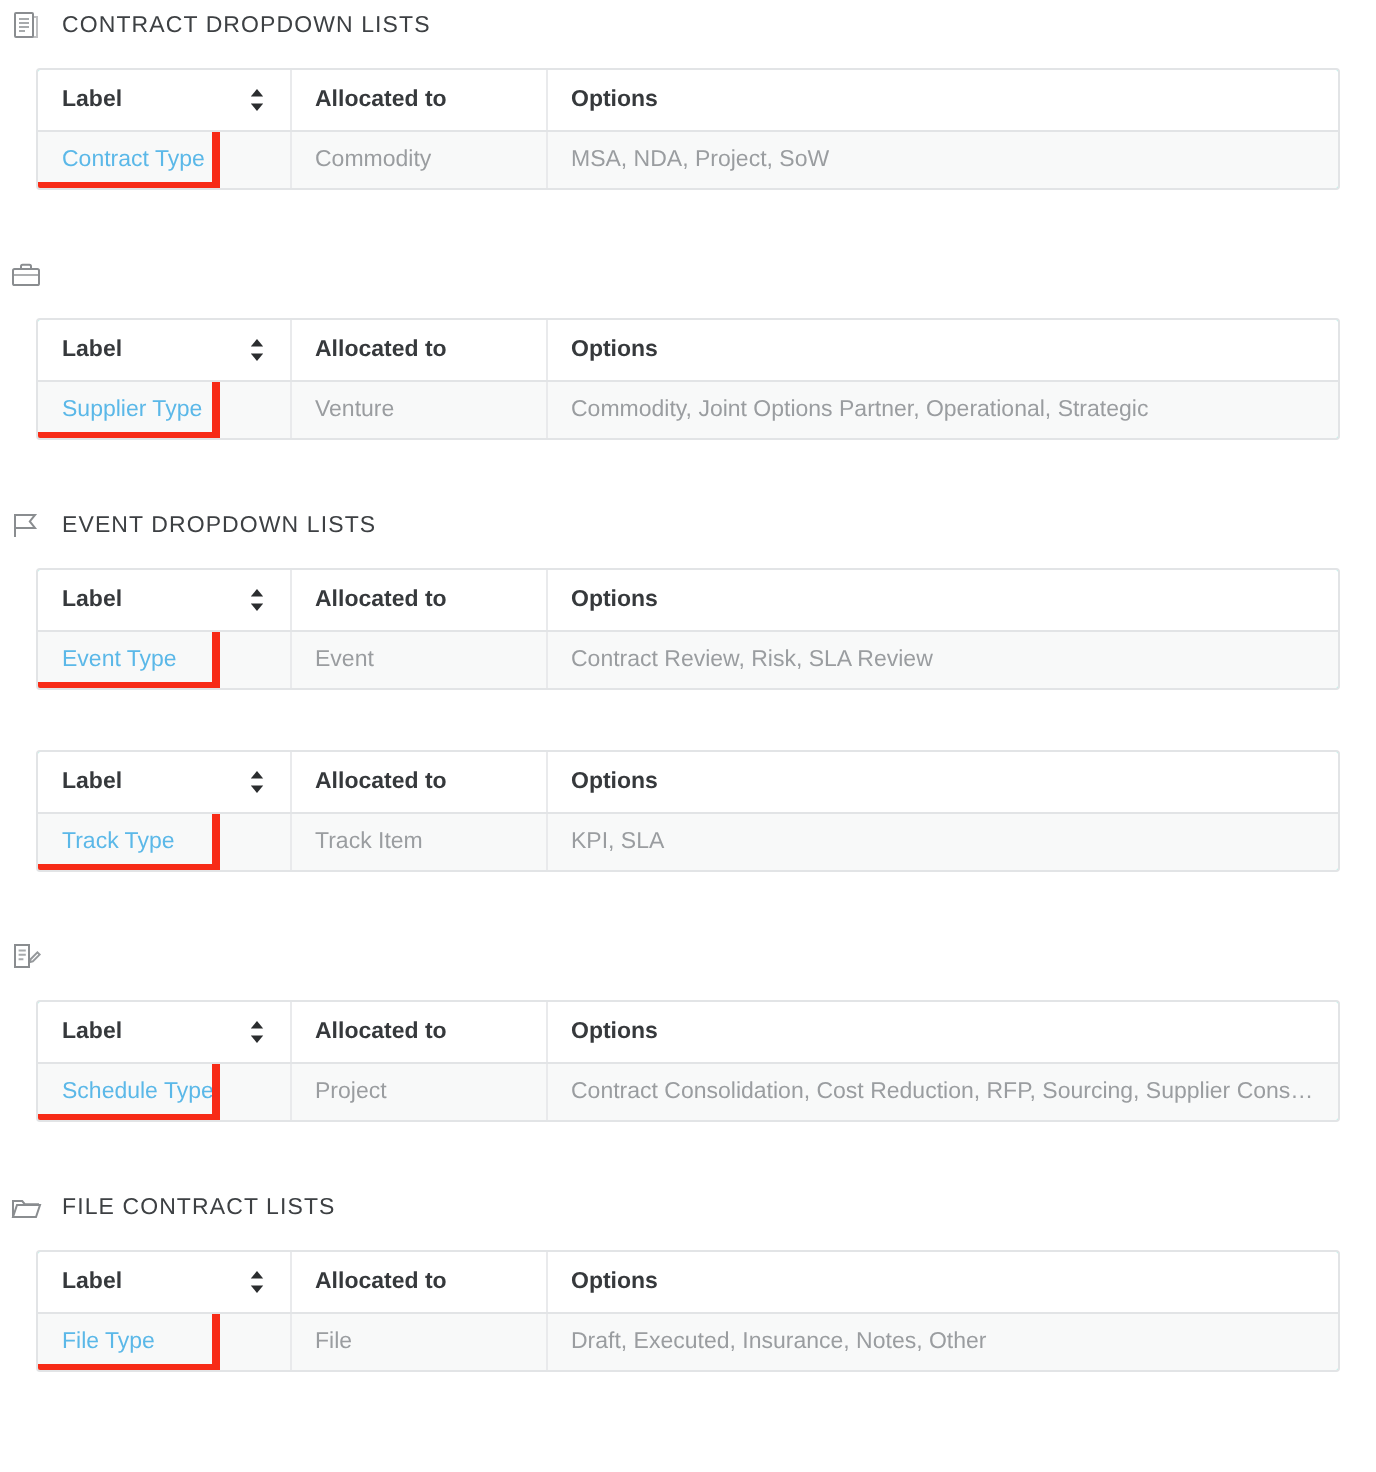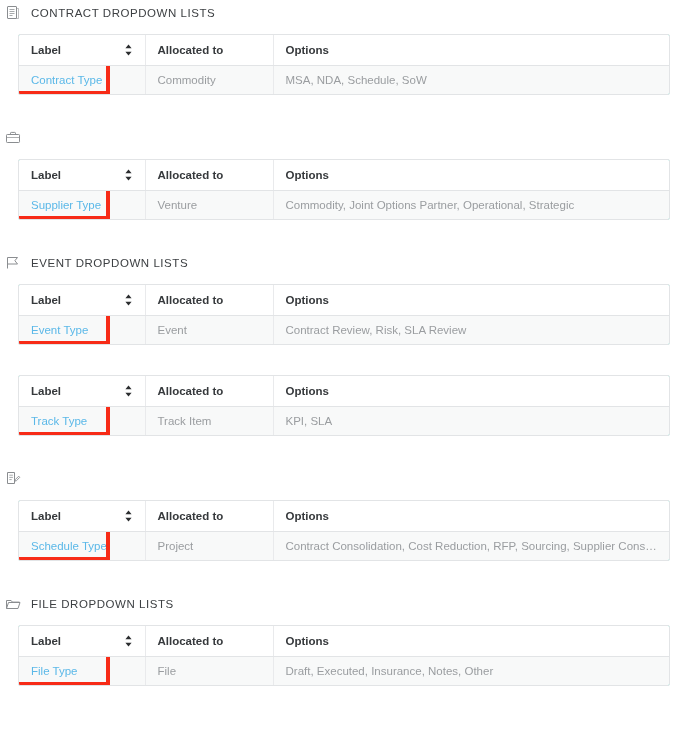--- a/index.html
+++ b/index.html
@@ -180,21 +180,21 @@
             </th>
           </tr>
         </thead>
         <tbody>
           <tr>
             <td class="label-cell">
               <a class="label-link" href="#">Contract Type</a>
               <span class="highlight-box"></span>
             </td>
             <td>Commodity</td>
-            <td>MSA, NDA, Schedule, SoW</td>
+            <td>MSA, NDA, Project, SoW</td>
           </tr>
         </tbody>
       </table>
     </div>
   </div>
 
   <div class="section">
     <div class="section-header">
       <span class="section-icon">
         <svg viewBox="0 0 18 18" width="18" height="18" fill="none" stroke="currentColor" stroke-width="1">
@@ -393,21 +393,21 @@
   </div>
 
   <div class="section">
     <div class="section-header">
       <span class="section-icon">
         <svg viewBox="0 0 18 18" width="18" height="18" fill="none" stroke="currentColor" stroke-width="1">
           <path d="M2.5 13.5v-8h4.6l1.3 1.6h7.1"></path>
           <path d="M2.5 13.5l2-6h11.5l-2 6z"></path>
         </svg>
       </span>
-      <span class="section-title">FILE DROPDOWN LISTS</span>
+      <span class="section-title">FILE CONTRACT LISTS</span>
     </div>
     <div class="table-wrap">
       <table class="dd-table">
         <colgroup>
             <col class="c-label">
             <col class="c-alloc">
             <col class="c-opts">
           </colgroup>
         <thead>
           <tr>

